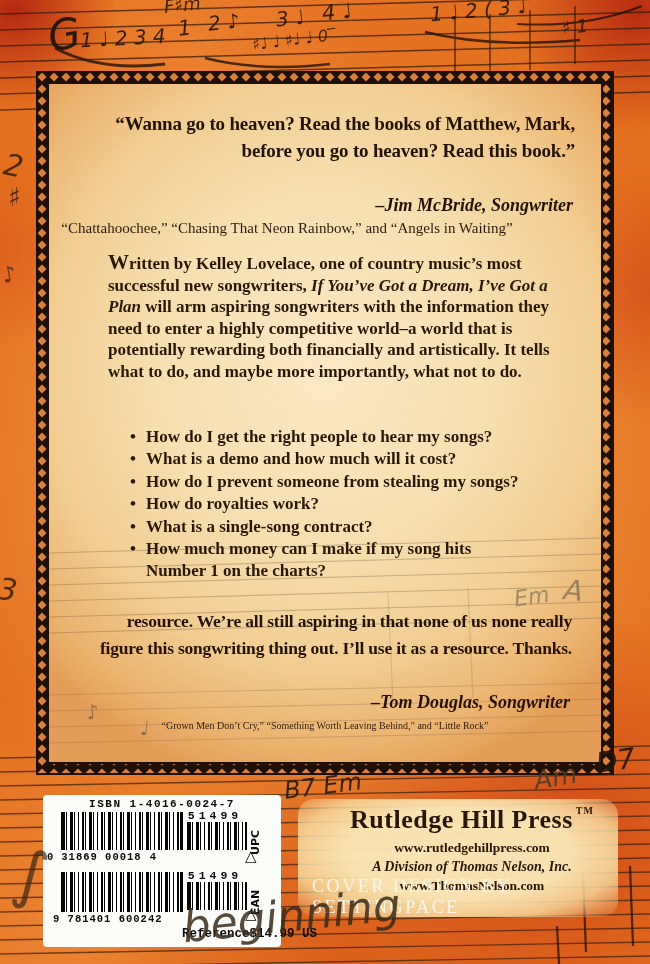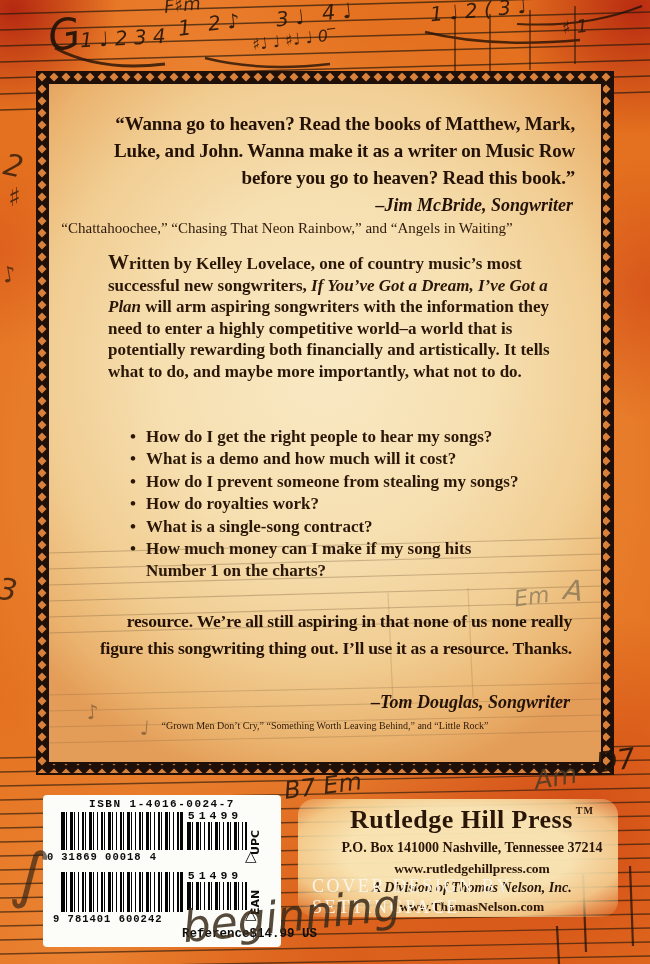--- a/index.html
+++ b/index.html
@@ -153,21 +153,20 @@
       </pattern>
     </defs>
     <path d="M0 0 H578 V704 H0 Z M12 12 V692 H566 V12 Z" fill="url(#diam)" fill-rule="evenodd"></path>
     <rect x="1" y="1" width="576" height="702" fill="none" stroke="#1e1008" stroke-width="2"></rect>
     <rect x="12" y="12" width="554" height="680" fill="none" stroke="#1e1008" stroke-width="2"></rect>
   </svg>
 
   <div class="content">
     <div class="top-quote">
         <div class="ql">“Wanna go to heaven? Read the books of Matthew, Mark,</div>
-        <div class="ql">Luke, and John. Wanna make it as a writer on Music Row</div>
         <div class="ql">before you go to heaven? Read this book.”</div>
       </div>
     <div class="attr1">–Jim McBride, Songwriter</div>
     <div class="credits1">“Chattahoochee,” “Chasing That Neon Rainbow,” and “Angels in Waiting”</div>
 
     <p class="desc"><span class="lead">W</span><span>ritten by Kelley Lovelace, one of country music’s most successful new songwriters, </span><i>If You’ve Got a Dream, I’ve Got a Plan</i><span> will arm aspiring songwriters with the information they need to enter a highly competitive world–a world that is potentially rewarding both financially and artistically. It tells what to do, and maybe more importantly, what not to do.</span></p>
 
     <ul class="bullets" id="bullets">
         <li>
           <span class="b-dot">•</span>
@@ -224,21 +223,20 @@
     <div class="bc-tri-e">△</div>
     <div class="bc-bottom">
       <span>Reference</span>
       <span>$14.99 US</span>
     </div>
   </div>
 
   <div class="pub-patch"></div>
   <div class="publisher">
     <div class="pub-name"><span>Rutledge Hill Press</span><sup>TM</sup></div>
-    <div class="pub-address">P.O. Box 141000  Nashville, Tennessee  37214</div>
     <div class="pub-site">www.rutledgehillpress.com</div>
     <div class="pub-division">A Division of Thomas Nelson, Inc.</div>
     <div class="pub-parent">www.ThomasNelson.com</div>
   </div>
 
   <div class="design-credit">COVER DESIGN BY SETTINGPACE</div>
 
   <div id="decor">
       <span style="left: 164px; top: -6px; font-size: 18px; color: rgb(42, 26, 12); opacity: 0.9; transform: rotate(-6deg);">F♯m</span>
       <span style="left: 48px; top: 10px; font-size: 42px; color: rgb(36, 20, 8); opacity: 0.95; transform: rotate(-10deg);">G</span>

